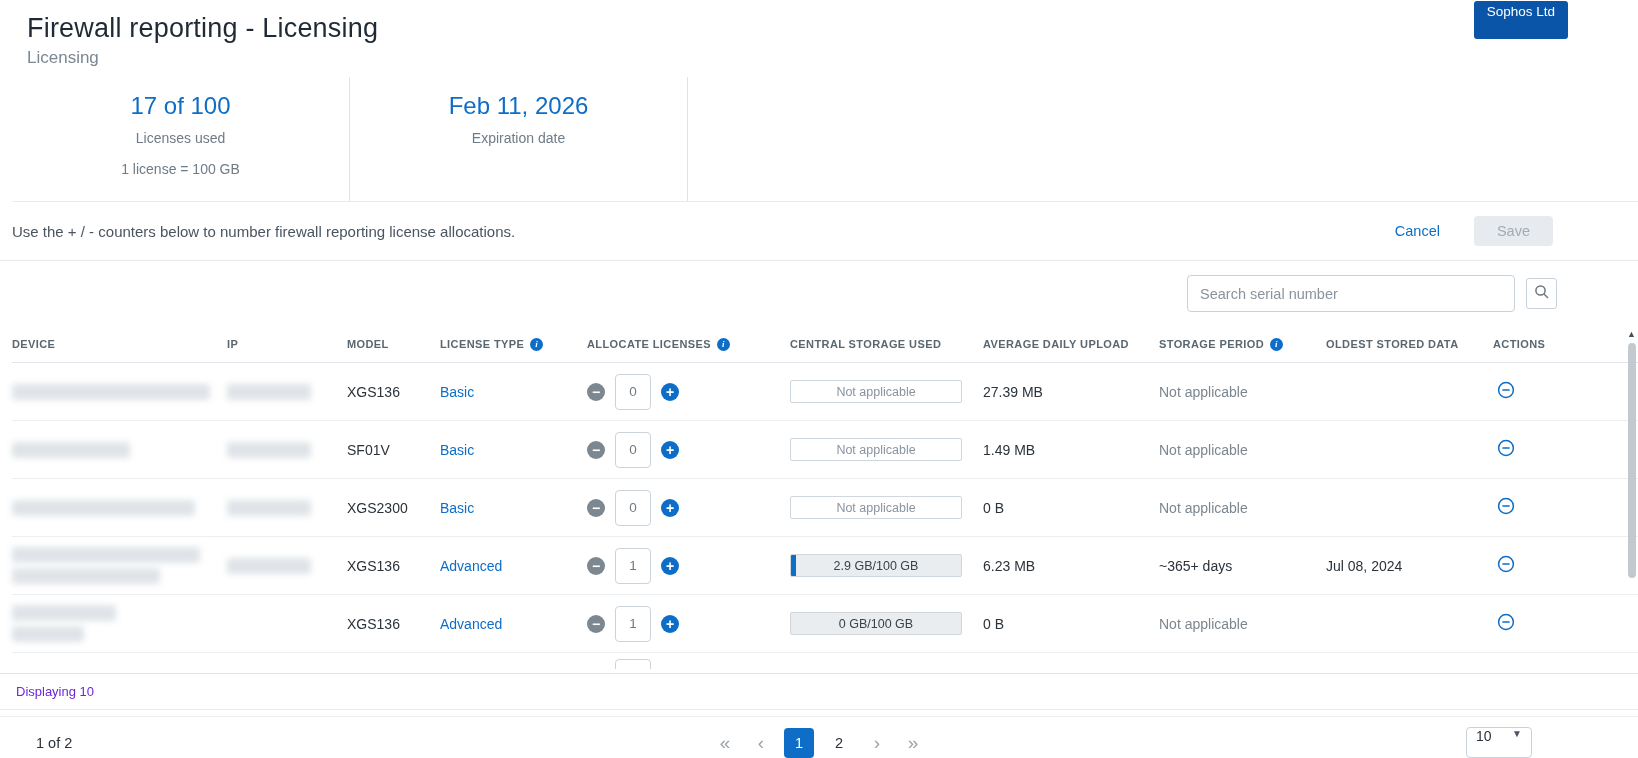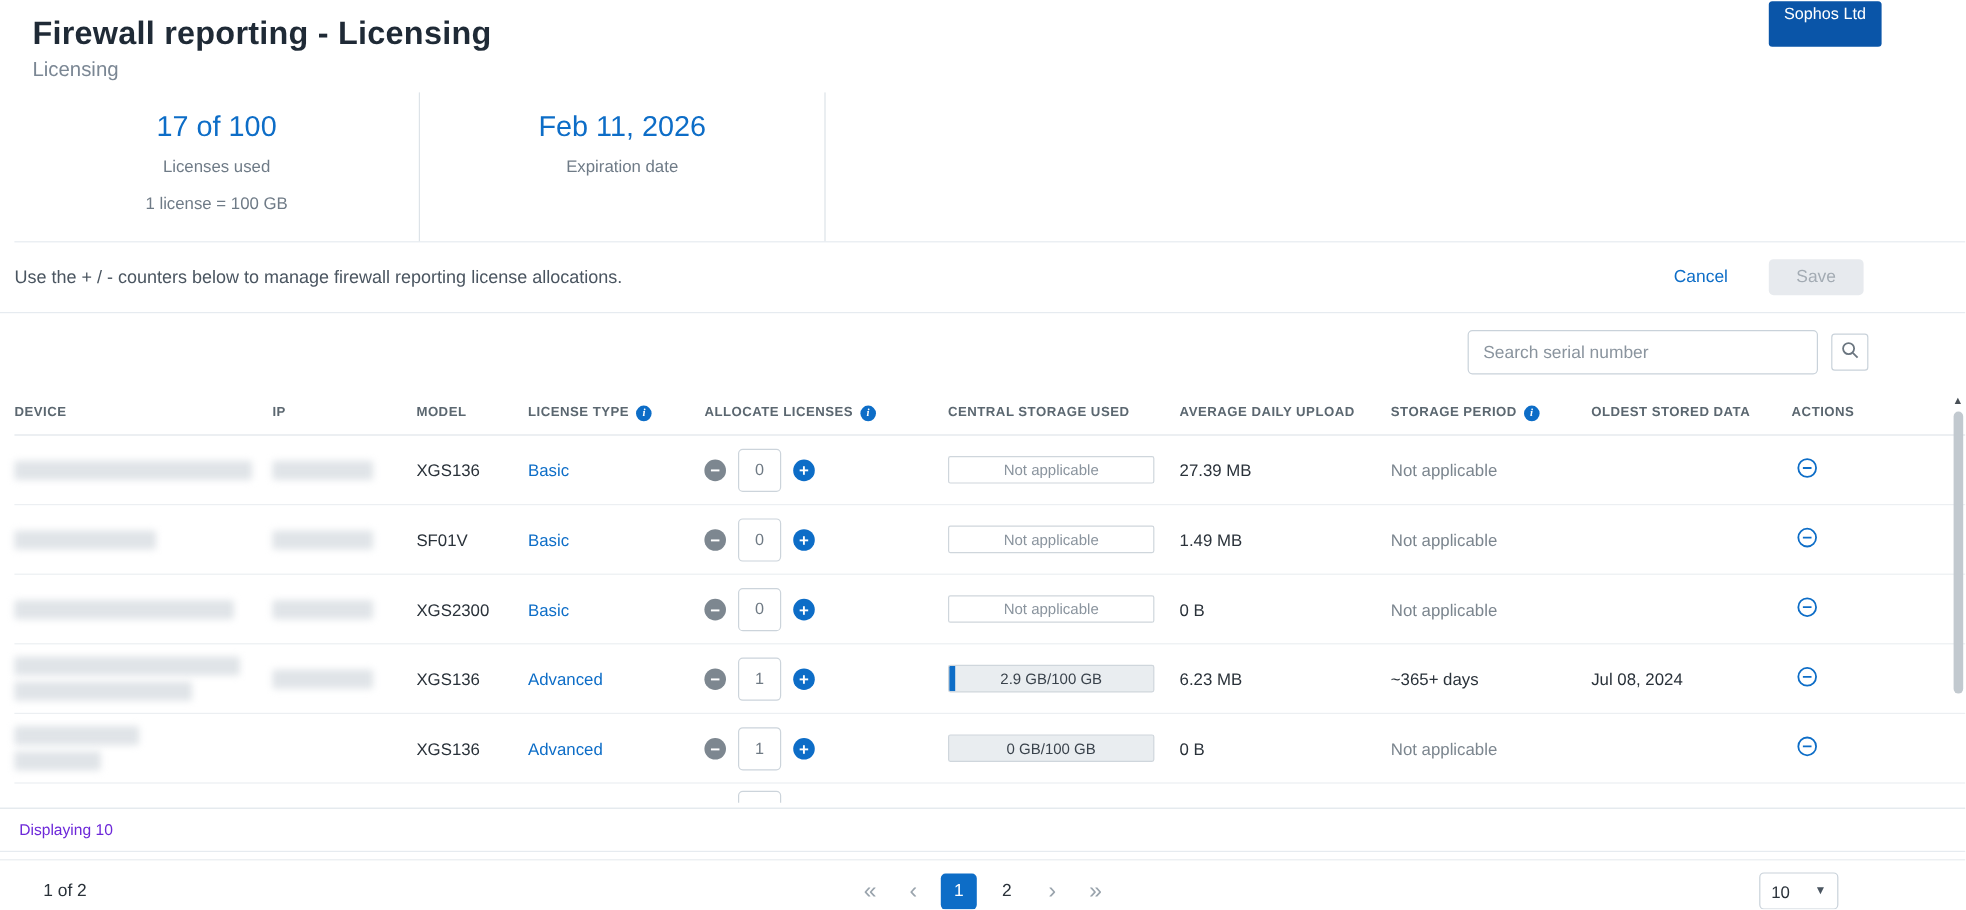--- a/index.html
+++ b/index.html
@@ -6,42 +6,42 @@
   html,body{background:#fff}
   body{font-family:"Liberation Sans",sans-serif;color:var(--text-dark,#212b36)}
   .page{position:relative;width:1638px;height:758px;background:#fff;overflow:hidden}
 
   
   .badge{position:absolute;top:1px;right:70px;background:var(--badge-bg,#0a55a8);color:#fff;
          font-size:13.5px;font-weight:400;padding:3px 13px 20px;border-radius:3px;cursor:pointer}
 
   
   .hdr{padding:13px 0 9px 27px}
-  .hdr h1{font-size:27px;font-weight:700;color:#1f2a36;letter-spacing:.2px}
+  .hdr h1{font-size:27px;font-weight:400;color:#1f2a36;letter-spacing:.2px}
   .hdr .crumb{font-size:17px;color:#7b8794;margin-top:4px}
 
   
   .stats{display:flex;margin-left:12px;border-bottom:1px solid #e6ebf0}
   .stat{width:338px;text-align:center;padding:15px 0 24px;border-right:1px solid #dde3e8}
   .stat .val{font-size:24px;color:var(--accent,#0d6dc7);margin-bottom:10px}
   .stat .l1{font-size:14px;color:#6f7b87;margin-bottom:15px}
   .stat .l1 b{color:#3e4a56;font-weight:700}
   .stat .l2{font-size:14px;color:#6f7b87}
 
   
   .instr{display:flex;align-items:center;justify-content:space-between;
          padding:14px 85px 14px 12px;border-bottom:1px solid #e6ebf0}
   .instr .txt{font-size:15px;color:#4a5560}
   .instr .right{display:flex;align-items:center;gap:34px}
   .cancel{color:var(--accent,#0d6dc7);font-size:14.5px;cursor:pointer;text-decoration:none}
   .save{background:#e7eaee;color:#a3abb3;font-size:14.5px;padding:7px 23px;border-radius:4px;border:none;cursor:default}
 
   
   .search-row{display:flex;justify-content:flex-end;align-items:center;gap:11px;padding:14px 81px 14px 0}
-  .search-input{width:292px;height:37px;border:1px solid #c9d2da;border-radius:4px;padding:0 12px;
+  .search-input{width:328px;height:37px;border:1px solid #c9d2da;border-radius:4px;padding:0 12px;
                 font-size:14.5px;color:#333;outline:none}
   .search-input::placeholder{color:#8a949e}
   .search-btn{width:31px;height:31px;border:1px solid #c9d2da;border-radius:3px;background:#fff;
               display:flex;align-items:center;justify-content:center;cursor:pointer}
 
   
   .tbl{padding-left:12px;position:relative}
   .thead,.trow{display:grid;grid-template-columns:215px 120px 93px 147px 203px 193px 176px 167px 167px 59px;
                align-items:center}
   .thead{height:37px;border-bottom:1px solid #dfe5ea;font-size:11px;font-weight:700;color:#5b6770;letter-spacing:.4px}
@@ -80,21 +80,21 @@
   .display-bar{border-top:1px solid #dfe5ea;border-bottom:1px solid #e6ebf0;padding:10px 16px;
                font-size:13px;color:#6d28d9;margin-top:4px}
   .pag{position:relative;display:flex;align-items:center;height:52px;border-top:1px solid #e9edf1;margin-top:6px}
   .pag .summary{position:absolute;left:36px;font-size:14.5px;color:#2a323a}
   .pager{margin:0 auto;display:flex;align-items:center;gap:10px}
   .pnav{color:#9aa4ad;font-size:19px;width:26px;text-align:center;cursor:pointer;user-select:none;background:none;border:none}
   .pnum{min-width:30px;height:30px;border-radius:4px;border:none;background:none;display:flex;align-items:center;
         justify-content:center;font-size:14.5px;color:#2a323a;cursor:pointer;font-family:inherit}
   .pnum.active{background:var(--accent,#0d6dc7);color:#fff}
   .psize{position:absolute;right:106px;width:66px;height:31px;border:1px solid #c9d2da;border-radius:4px;
-         display:flex;align-items:center;justify-content:space-between;padding:0 9px;font-size:14px;
+         display:flex;align-items:flex-start;justify-content:space-between;padding:0 9px;font-size:14px;
          color:#2a323a;background:#fff;cursor:pointer}
   .psize .chev{font-size:10px;color:#4a5560}
 
   
   .scrollbar{position:absolute;right:1px;top:330px;width:11px;height:300px}
   .scroll-up{position:absolute;top:0;right:1px;font-size:9px;color:#495057;line-height:1}
   .scroll-thumb{position:absolute;top:13px;right:1px;width:8px;height:235px;background:#c2c9cf;border-radius:4px;cursor:pointer}
 </style>
 </head>
 <body>
@@ -114,21 +114,21 @@
       <div class="l1">Licenses used</div>
       <div class="l2">1 license = 100 GB</div>
     </div>
     <div class="stat">
       <div class="val">Feb 11, 2026</div>
       <div class="l2">Expiration date</div>
     </div>
   </div>
 
   <div class="instr">
-    <div class="txt">Use the + / - counters below to manage firewall reporting license allocations.</div>
+    <div class="txt">Use the + / - counters below to number firewall reporting license allocations.</div>
     <div class="right">
       <a class="cancel">Cancel</a>
       <button class="save">Save</button>
     </div>
   </div>
 
   <div class="search-row">
     <input class="search-input" type="text" placeholder="Search serial number" style="">
     <button class="search-btn">
       <span>

